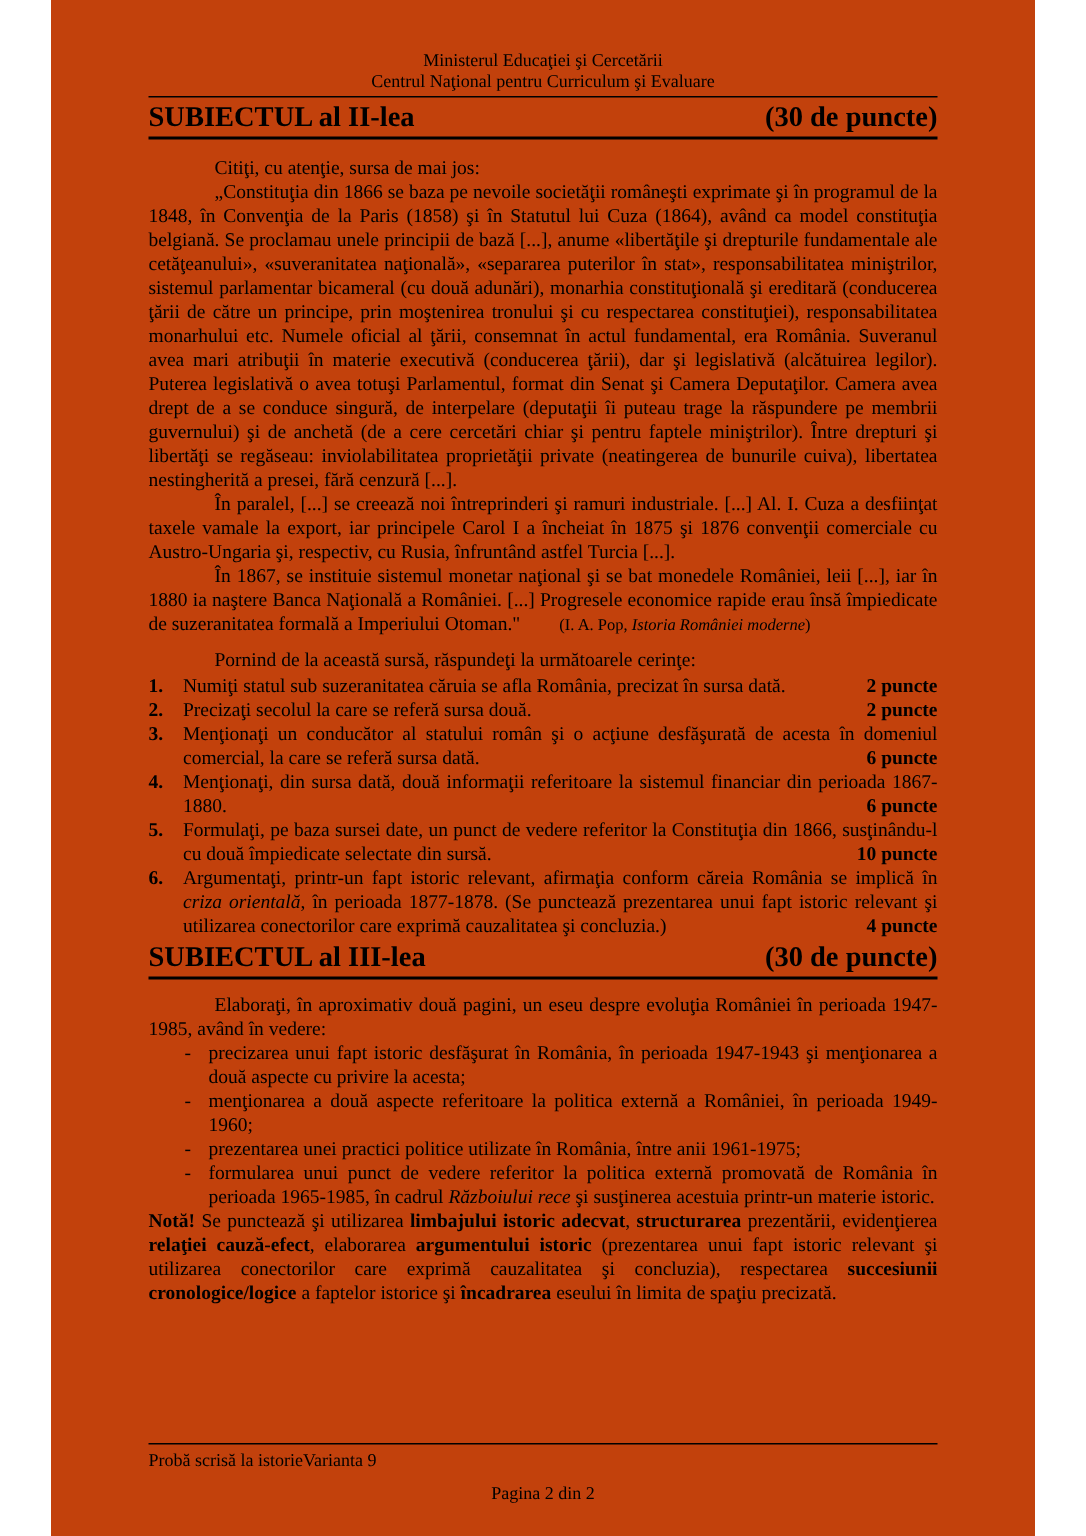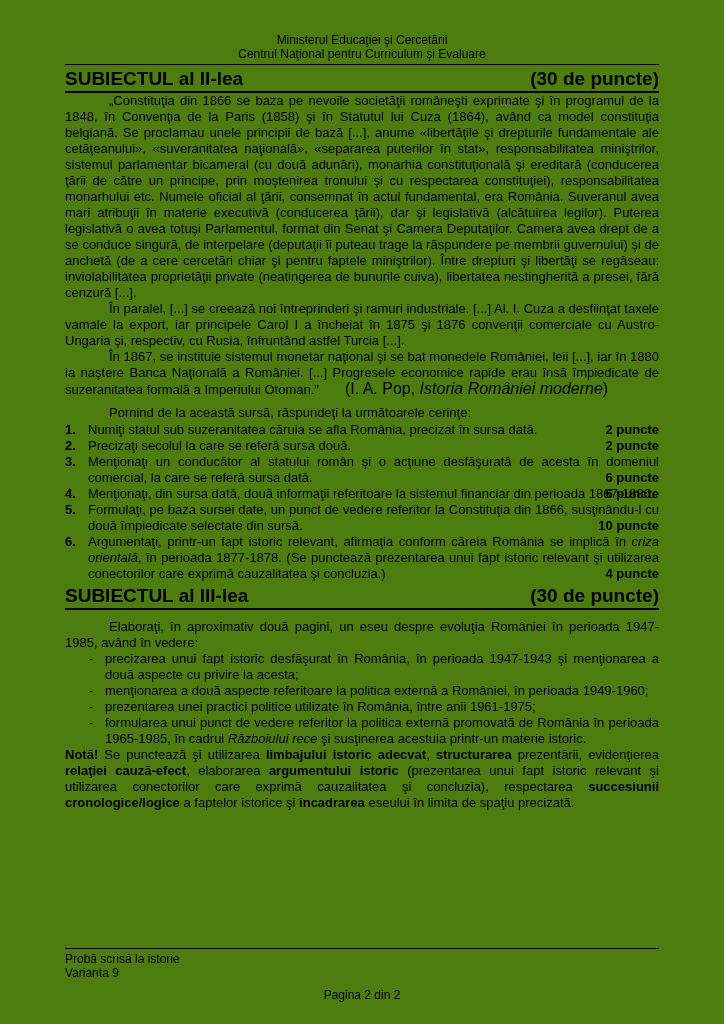--- a/index.html
+++ b/index.html
@@ -1,23 +1,23 @@
 <!DOCTYPE html>
 <html><head>
 <meta charset="utf-8">
 <style>
   html, body { margin:0; padding:0; background:#ffffff; }
   .page {
     position: relative;
-    width: 724px;
+    width: 656px;
     height: 1024px;
     margin: 0 auto;
-    background: #4d7c0f;
+    background: #c2410c;
     color: #000000;
-    font-family: Liberation Sans, sans-serif;
+    font-family: Liberation Serif, serif;
     font-size: 13px;
     box-sizing: border-box;
     padding: 33px 65px 0 65px;
     overflow: hidden;
   }
   .b { font-weight: bold; }
   .i { font-style: italic; }
 
   .gov-header {
     text-align: center;
@@ -39,21 +39,21 @@
 
   .para {
     margin: 0;
     line-height: 16px;
     text-align: justify;
   }
   .indent { text-indent: 44px; }
   .intro-line { margin-top: 11px; text-align: left; }
   .prompt-line { margin-top: 7px; text-align: left; }
 
-  .attribution { font-size: 16px; padding-left: 26px; white-space: nowrap; }
+  .attribution { font-size: 11px; padding-left: 26px; white-space: nowrap; }
 
   .req-list { margin-top: 1px; }
   .req-item { position: relative; display: flex; line-height: 16px; }
   .req-no { flex: none; width: 23px; font-weight: bold; }
   .req-text { flex: 1; text-align: justify; margin: 0; }
   .req-points { position: absolute; right: 0; bottom: 0; font-weight: bold; }
 
   .essay-intro { margin-top: 9px; }
   .bullet { display: flex; line-height: 16px; }
   .bullet-dash { flex: none; width: 16px; margin-left: 24px; }
@@ -62,38 +62,39 @@
   .note-para { margin-top: 0; }
 
   .footer {
     position: absolute;
     left: 65px;
     right: 65px;
     bottom: 22px;
     font-size: 12px;
   }
   .footer-rule { border-top: 1px solid #000; height: 0; }
-  .footer-row { display: flex; padding-top: 3px; line-height: 14px; flex-direction: column; }
+  .footer-row { display: flex; padding-top: 3px; line-height: 14px; }
   .footer-center { text-align: center; margin-top: 8px; line-height: 14px; }
 </style>
 </head>
 <body>
 
 <div class="page">
 
   <div class="gov-header">
     <div>Ministerul Educaţiei şi Cercetării</div>
     <div>Centrul Naţional pentru Curriculum şi Evaluare</div>
   </div>
 
   <div class="subject-title-row">
     <span>SUBIECTUL al II-lea</span>
     <span>(30 de puncte)</span>
   </div>
 
+  <p class="para indent intro-line">Citiţi, cu atenţie, sursa de mai jos:</p>
 
   <p class="para indent">„Constituţia din 1866 se baza pe nevoile societăţii româneşti exprimate şi în programul de la 1848, în Convenţia de la Paris (1858) şi în Statutul lui Cuza (1864), având ca model constituţia belgiană. Se proclamau unele principii de bază [...], anume «libertăţile şi drepturile fundamentale ale cetăţeanului», «suveranitatea naţională», «separarea puterilor în stat», responsabilitatea miniştrilor, sistemul parlamentar bicameral (cu două adunări), monarhia constituţională şi ereditară (conducerea ţării de către un principe, prin moştenirea tronului şi cu respectarea constituţiei), responsabilitatea monarhului etc. Numele oficial al ţării, consemnat în actul fundamental, era România. Suveranul avea mari atribuţii în materie executivă (conducerea ţării), dar şi legislativă (alcătuirea legilor). Puterea legislativă o avea totuşi Parlamentul, format din Senat şi Camera Deputaţilor. Camera avea drept de a se conduce singură, de interpelare (deputaţii îi puteau trage la răspundere pe membrii guvernului) şi de anchetă (de a cere cercetări chiar şi pentru faptele miniştrilor). Între drepturi şi libertăţi se regăseau: inviolabilitatea proprietăţii private (neatingerea de bunurile cuiva), libertatea nestingherită a presei, fără cenzură  [...].</p>
   <p class="para indent">În paralel, [...] se creează noi întreprinderi şi ramuri industriale. [...] Al. I. Cuza a desfiinţat taxele vamale la export, iar principele Carol I a încheiat în 1875 şi 1876 convenţii comerciale cu Austro-Ungaria şi, respectiv, cu Rusia, înfruntând astfel Turcia [...].</p>
   <p class="para indent"><span>În 1867, se instituie sistemul monetar naţional şi se bat monedele României, leii [...], iar în 1880 ia naştere Banca Naţională a României. [...] Progresele economice rapide erau însă împiedicate de suzeranitatea formală a Imperiului Otoman."</span><span class="attribution"><span>(I. A. Pop, </span><span class="i">Istoria României moderne</span><span>)</span></span></p>
 
   <p class="para indent prompt-line">Pornind de la această sursă, răspundeţi la următoarele cerinţe:</p>
 
   <div class="req-list">
     <div class="req-item">
       <span class="req-no">1.</span>

